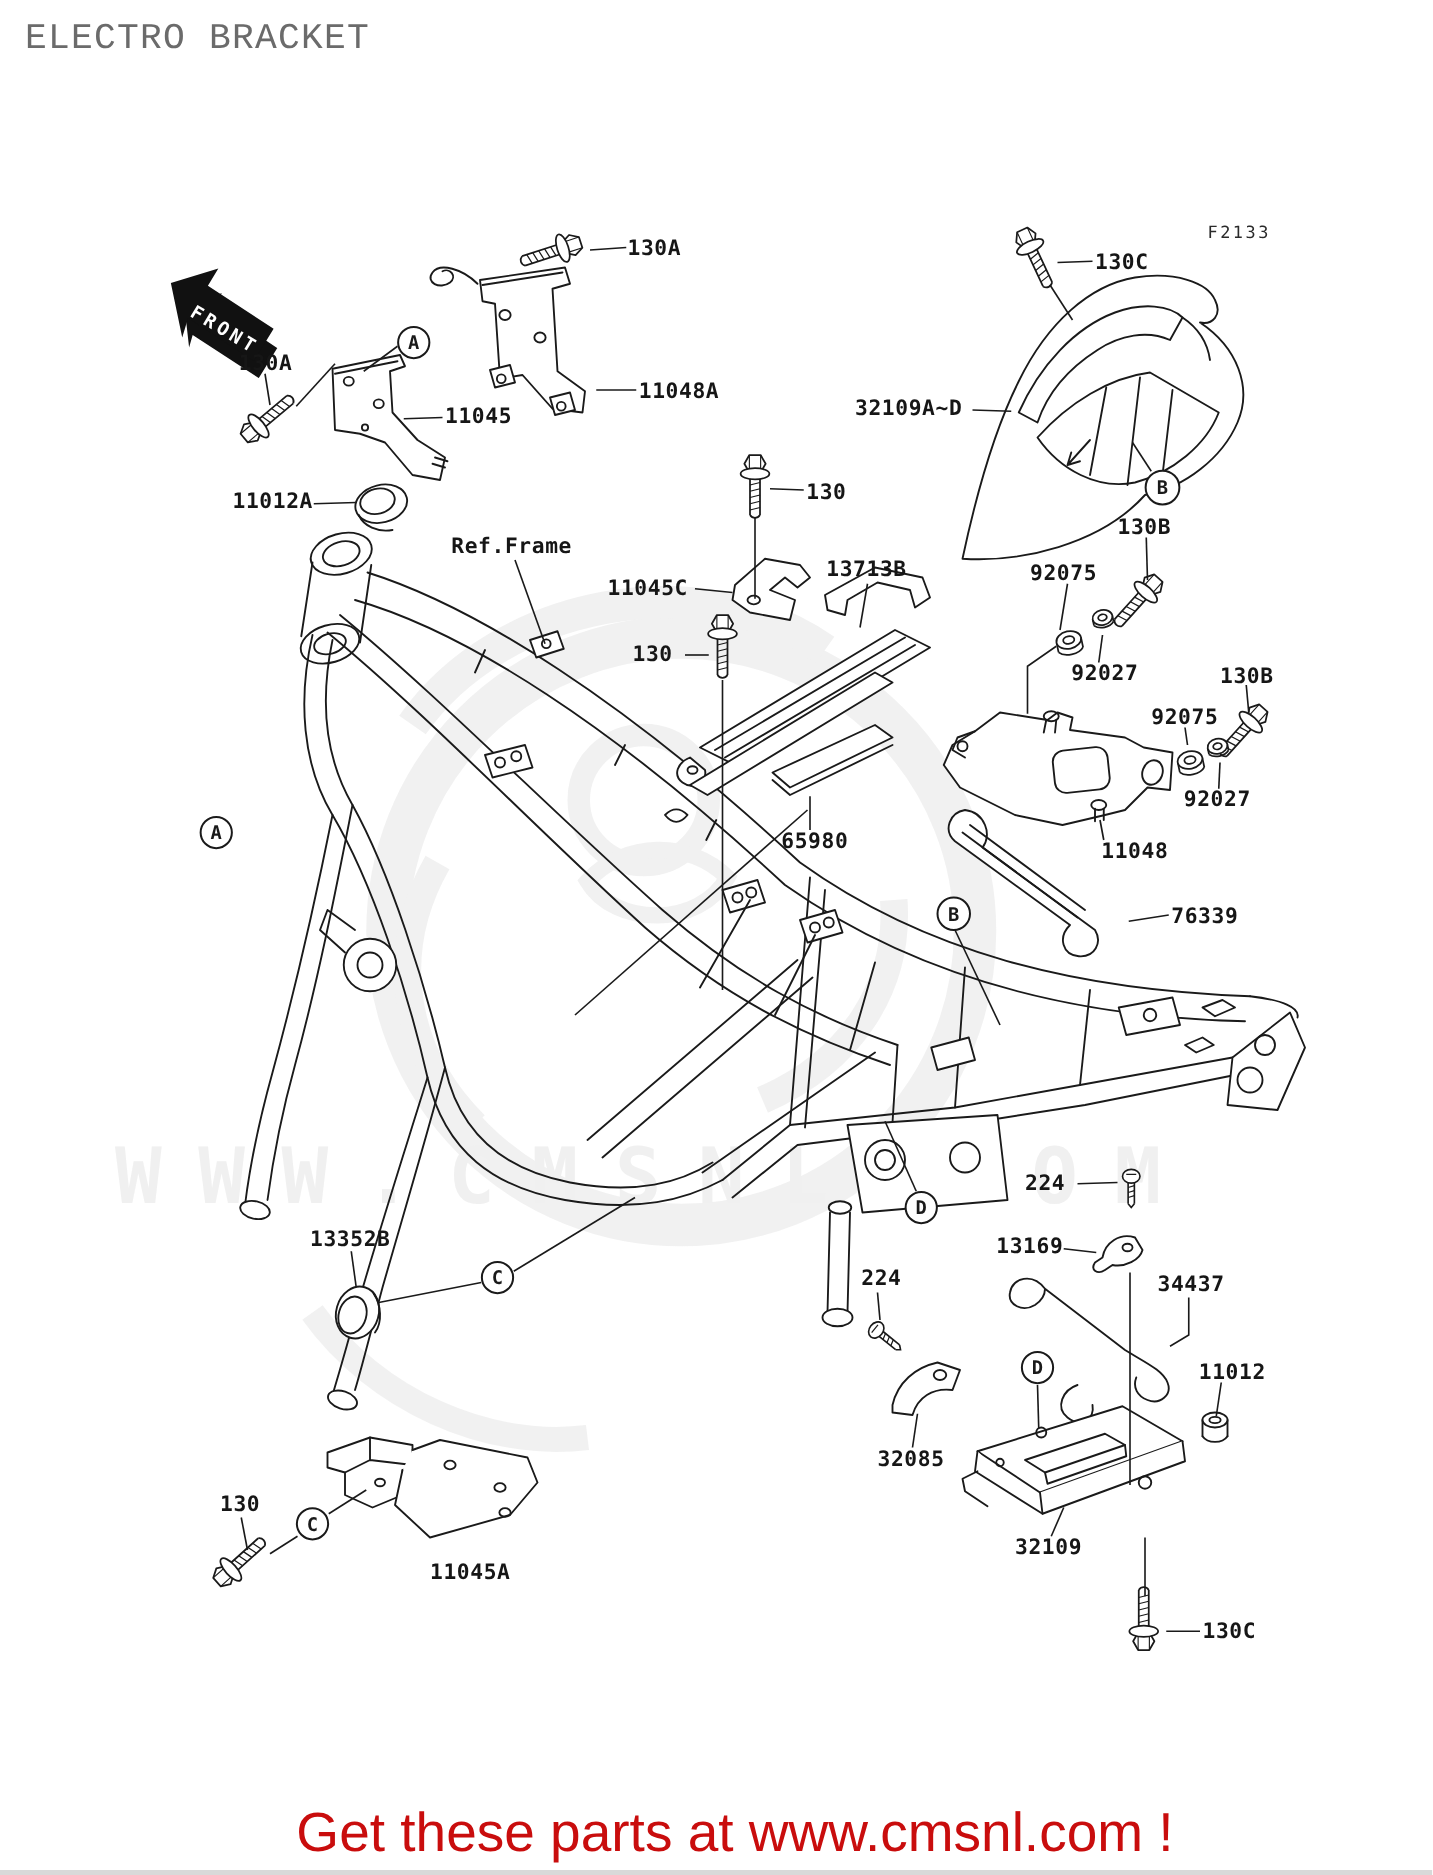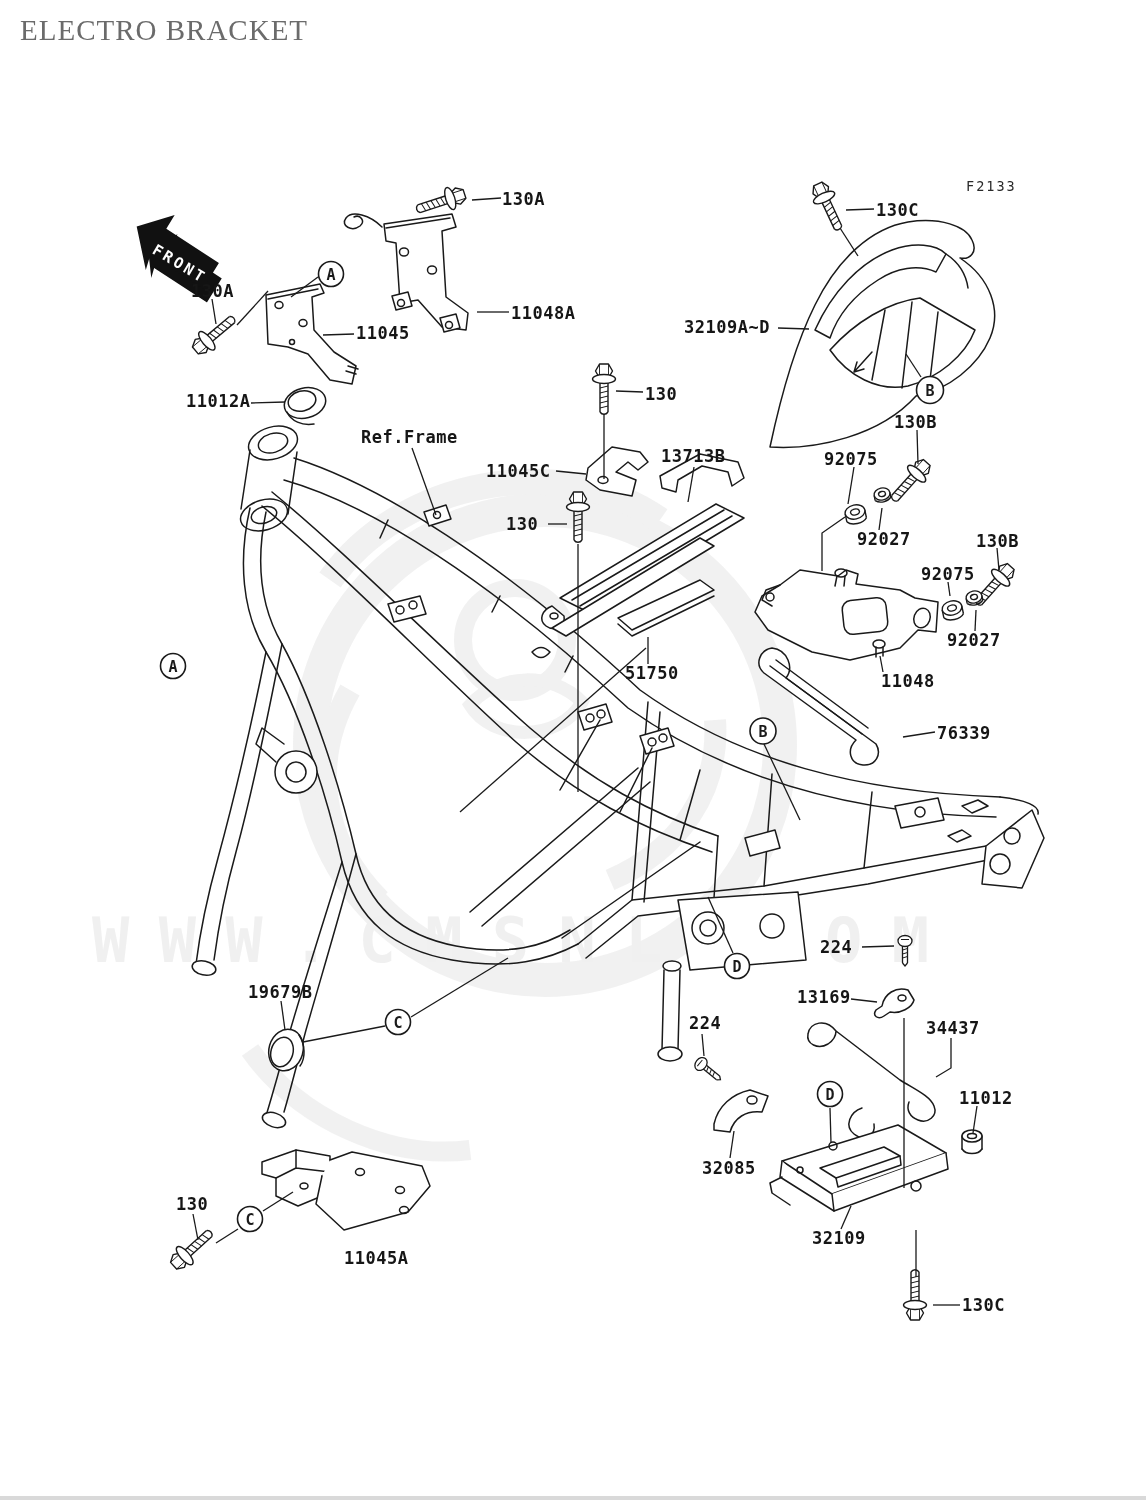--- a/index.html
+++ b/index.html
@@ -1,19 +1,19 @@
 <!DOCTYPE html>
 <html><head>
 <meta charset="utf-8">
 <style>
   html,body{margin:0;padding:0;background:#ffffff;}
   .stage{position:relative;width:1146px;height:1500px;background:#ffffff;overflow:hidden;
          font-family:"DejaVu Sans Mono",monospace;}
   svg.diagram{position:absolute;left:0;top:0;}
-  .page-title{position:absolute;left:20px;top:14px;font-family:Liberation Serif, serif;
+  .page-title{position:absolute;left:20px;top:14px;font-family:Liberation Mono, monospace;
               font-size:29px;color:#6b6b6b;letter-spacing:1px;white-space:nowrap;}
   .fig-code{position:absolute;left:966px;top:178px;font-size:13.5px;font-weight:400;
             letter-spacing:2px;color:#2a2a2a;}
   .plabel{position:absolute;font-size:17px;font-weight:700;letter-spacing:0.5px;
           color:#161616;white-space:nowrap;line-height:1;}
   .footer{position:absolute;left:0;top:1442px;width:100%;text-align:center;
           font-family:"Liberation Sans",sans-serif;font-size:44px;color:#c90d0d;
           padding-left:30px;box-sizing:border-box;white-space:nowrap;}
   .bottom-bar{position:absolute;left:0;top:1496px;width:100%;height:4px;background:#d9d9d9;}
 </style>
@@ -379,29 +379,30 @@
   <div class="plabel" style="left:645px;top:386px">130</div>
   <div class="plabel" style="left:486px;top:463px">11045C</div>
   <div class="plabel" style="left:661px;top:448px">13713B</div>
   <div class="plabel" style="left:506px;top:516px">130</div>
   <div class="plabel" style="left:824px;top:451px">92075</div>
   <div class="plabel" style="left:894px;top:414px">130B</div>
   <div class="plabel" style="left:857px;top:531px">92027</div>
   <div class="plabel" style="left:976px;top:533px">130B</div>
   <div class="plabel" style="left:921px;top:566px">92075</div>
   <div class="plabel" style="left:947px;top:632px">92027</div>
-  <div class="plabel" style="left:625px;top:665px">51750</div>
+  <div class="plabel" style="left:625px;top:665px">65980</div>
   <div class="plabel" style="left:881px;top:673px">11048</div>
   <div class="plabel" style="left:937px;top:725px">76339</div>
   <div class="plabel" style="left:820px;top:939px">224</div>
-  <div class="plabel" style="left:248px;top:984px">19679B</div>
+  <div class="plabel" style="left:248px;top:984px">13352B</div>
   <div class="plabel" style="left:797px;top:989px">13169</div>
   <div class="plabel" style="left:926px;top:1020px">34437</div>
   <div class="plabel" style="left:689px;top:1015px">224</div>
   <div class="plabel" style="left:959px;top:1090px">11012</div>
   <div class="plabel" style="left:702px;top:1160px">32085</div>
   <div class="plabel" style="left:812px;top:1230px">32109</div>
   <div class="plabel" style="left:176px;top:1196px">130</div>
   <div class="plabel" style="left:344px;top:1250px">11045A</div>
   <div class="plabel" style="left:962px;top:1297px">130C</div>
 
+  <div class="footer">Get these parts at www.cmsnl.com !</div>
   <div class="bottom-bar"></div>
 </div>
 
 </body></html>

